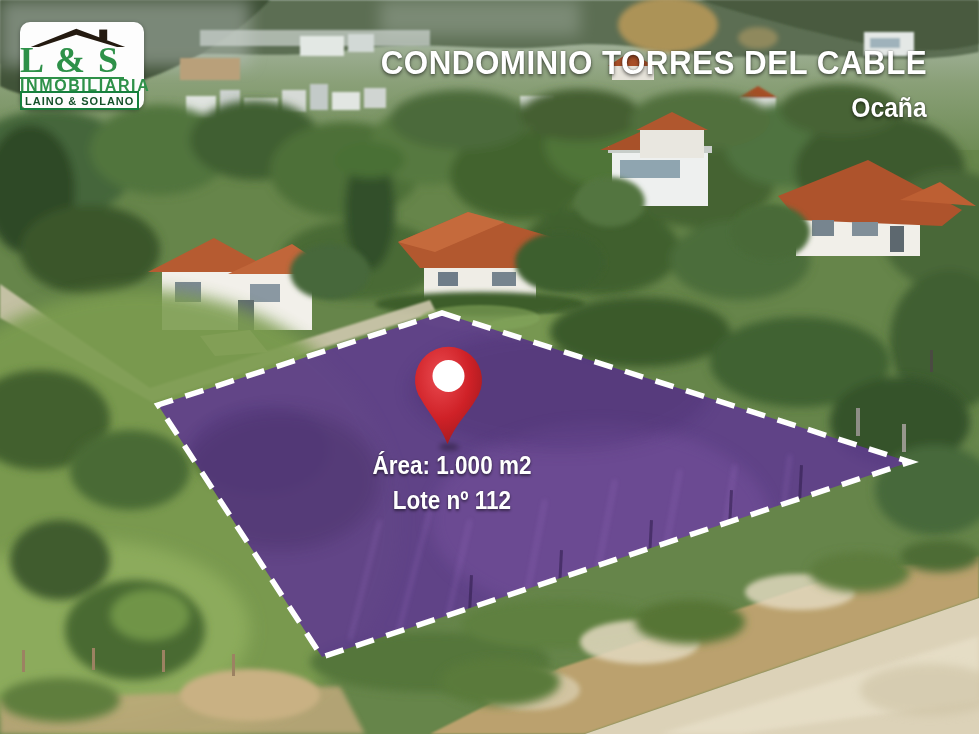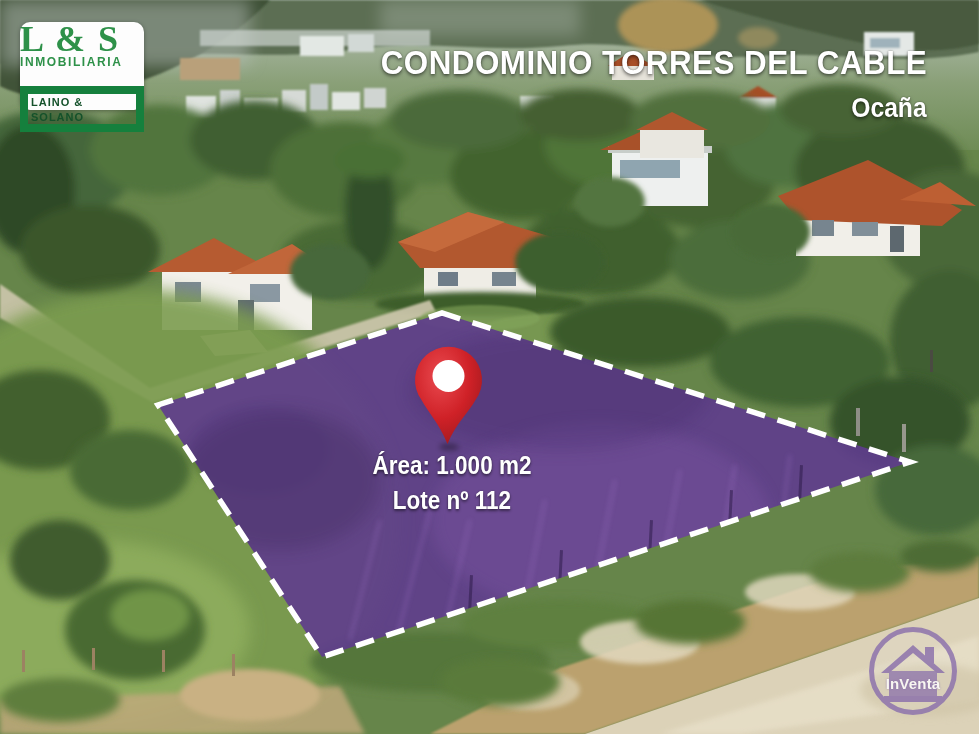--- a/index.html
+++ b/index.html
@@ -32,23 +32,23 @@
     position:absolute;left:20px;top:22px;width:124px;height:88px;
     background:#fdfdfd;border-radius:10px;box-sizing:border-box;
     display:flex;flex-direction:column;align-items:flex-start;padding-top:4px;
     box-shadow:0 1px 4px rgba(0,0,0,.35);
   }
   .ls-initials{
     font-family:"Liberation Serif",serif;font-weight:bold;font-size:36px;
     line-height:30px;color:#2e9149;letter-spacing:2px;margin-top:-2px;
   }
   .ls-rule{width:104px;height:2px;background:#2e9149;margin:2px 0 1px;}
-  .ls-line1{font-size:12px;font-weight:bold;color:#2e9149;letter-spacing:1.6px;line-height:11px;}
+  .ls-line1{font-size:16px;font-weight:bold;color:#2e9149;letter-spacing:1.6px;line-height:11px;}
   .ls-line2-box{
-    border:8px solid #15803d;margin-top:18px;padding:0 3px;line-height:13px;
+    border:2px solid #15803d;margin-top:0;padding:0 3px;line-height:13px;
   }
   .ls-line2{font-size:11px;font-weight:bold;color:#14512a;letter-spacing:1px;}
   
   .inventa{
     position:absolute;left:869px;top:627px;width:88px;height:88px;opacity:.82;
   }
   .inventa .ring{
     position:absolute;inset:0;border:5px solid #8a70ad;border-radius:50%;
     background:rgba(244,240,248,.15);box-sizing:border-box;
   }
@@ -297,24 +297,14 @@
       <path d="M4,24 L56,3 L112,24 L103,24 L56,10 L13,24 Z" fill="#241a10"></path>
     </svg>
     <div class="ls-initials">L &amp; S</div>
     <div class="ls-rule"></div>
     <div class="ls-line1">INMOBILIARIA</div>
     <div class="ls-line2-box">
       <span class="ls-line2">LAINO &amp; SOLANO</span>
     </div>
   </div>
 
-  <div class="inventa">
-    <div class="ring"></div>
-    <svg width="88" height="88" viewBox="0 0 88 88" style="position:absolute;inset:0;">
-      <rect x="56" y="20" width="9" height="16" fill="#8a70ad"></rect>
-      <path d="M12,46 L44,18 L76,46 L68,46 L44,26 L20,46 Z" fill="#8a70ad"></path>
-      <rect x="20" y="44" width="48" height="26" fill="#8a70ad" opacity=".9"></rect>
-      <rect x="15" y="69" width="58" height="6" fill="#8a70ad"></rect>
-    </svg>
-    <div class="label">InVenta</div>
-  </div>
 
 </div>
 
 </body></html>

